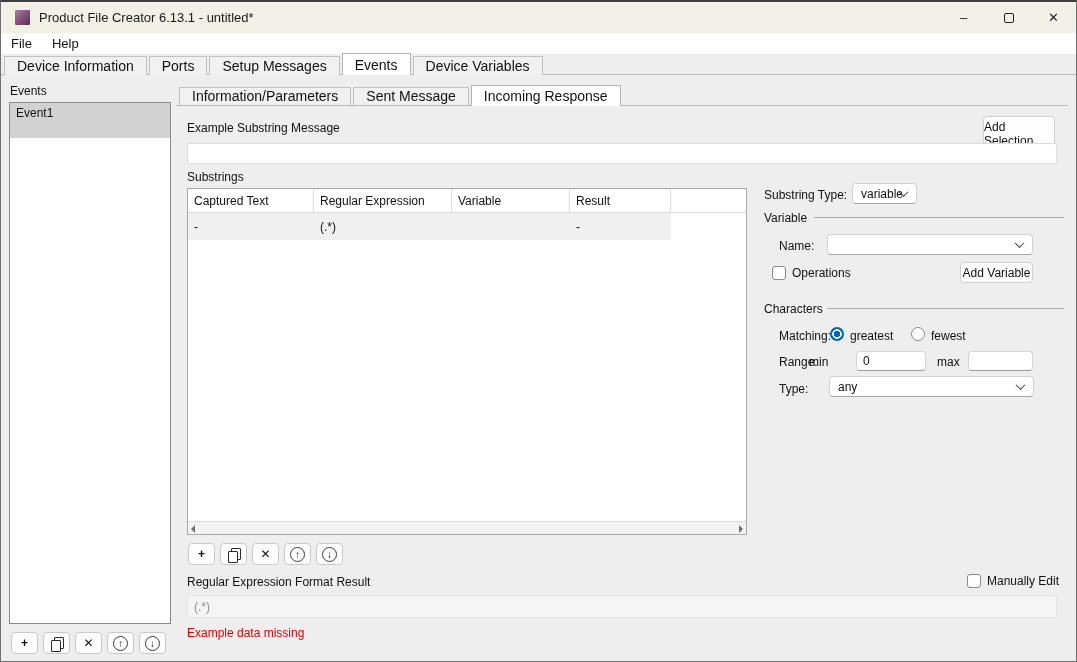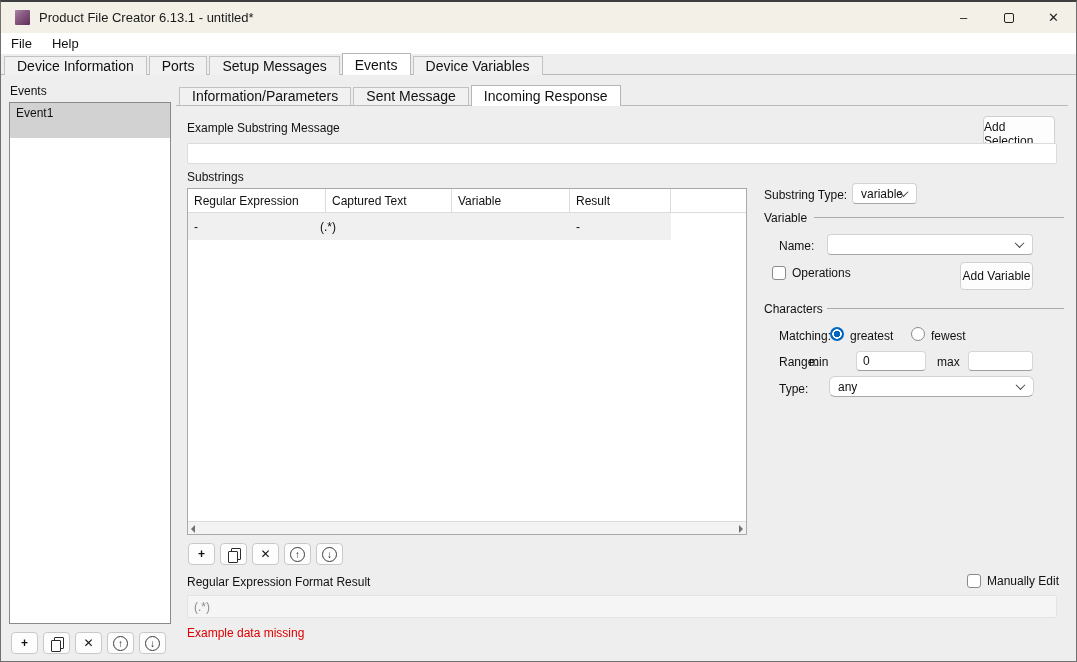--- a/index.html
+++ b/index.html
@@ -158,22 +158,22 @@
     <div class="tab active">Incoming Response</div>
   </div>
 
   <div class="label" style="left:186px; top:119px;">Example Substring Message</div>
   <div class="btn" style="left:982px; top:114px; width:72px; height:36px;">Add Selection</div>
   <input class="txt" style="left: 186px; top: 141px; width: 870px; height: 21px; border-radius: 2px; border-color: rgb(220, 220, 220);" value="">
 
   <div class="label" style="left:186px; top:168px;">Substrings</div>
   <div class="sub-table">
     <div class="thead">
+      <div class="th" style="width:126px;">Captured Text</div>
       <div class="th" style="width:138px;">Regular Expression</div>
-      <div class="th" style="width:126px;">Captured Text</div>
       <div class="th" style="width:118px;">Variable</div>
       <div class="th" style="width:101px;">Result</div>
     </div>
     <div class="trow">
       <div class="td" style="width:126px;">-</div>
       <div class="td" style="width:138px;">(.*)</div>
       <div class="td" style="width:118px;"></div>
       <div class="td" style="width:101px;">-</div>
     </div>
     <div class="hscroll">
@@ -210,39 +210,39 @@
   <div class="group-line" style="left:813px; top:215px; width:250px;"></div>
 
   <div class="label" style="left:778px; top:237px;">Name:</div>
   <div class="combo" style="left:826px; top:232px; width:206px; height:21px;">
     <span></span>
     <span class="chev"></span>
   </div>
 
   <div class="checkbox" style="left:771px; top:264px;"></div>
   <div class="label" style="left:791px; top:264px;">Operations</div>
-  <div class="btn" style="left:959px; top:260px; width:73px; height:28px;">Add Variable</div>
+  <div class="btn" style="left:959px; top:260px; width:73px; height:21px;">Add Variable</div>
 
   <div class="label" style="left:763px; top:300px;">Characters</div>
   <div class="group-line" style="left:826px; top:306px; width:237px;"></div>
 
   <div class="label" style="left:778px; top:327px;">Matching:</div>
   <div class="radio checked" style="left:829px; top:325px;"></div>
   <div class="label" style="left:849px; top:327px;">greatest</div>
   <div class="radio" style="left:910px; top:325px;"></div>
   <div class="label" style="left:930px; top:327px;">fewest</div>
 
   <div class="label" style="left:778px; top:353px;">Range:</div>
   <div class="label" style="left:808px; top:353px;">min</div>
   <input class="txt" style="left: 855px; top: 349px; width: 70px; height: 20px;" value="0">
   <div class="label" style="left:936px; top:353px;">max</div>
   <input class="txt" style="left: 967px; top: 349px; width: 65px; height: 20px;" value="">
 
   <div class="label" style="left:778px; top:380px;">Type:</div>
-  <div class="combo" style="left:828px; top:374px; width:205px; height:21px;border-radius:6px;">
+  <div class="combo" style="left:828px; top:374px; width:205px; height:21px;">
     <span>any</span>
     <span class="chev"></span>
   </div>
 
   <div class="label" style="left:186px; top:573px;">Regular Expression Format Result</div>
   <div class="checkbox" style="left:966px; top:572px;"></div>
   <div class="label" style="left:986px; top:572px;">Manually Edit</div>
   <div class="field disabled" style="left:186px; top:593px; width:870px; height:23px;">(.*)</div>
   <div class="error-text" style="left:186px; top:624px;">Example data missing</div>
 

